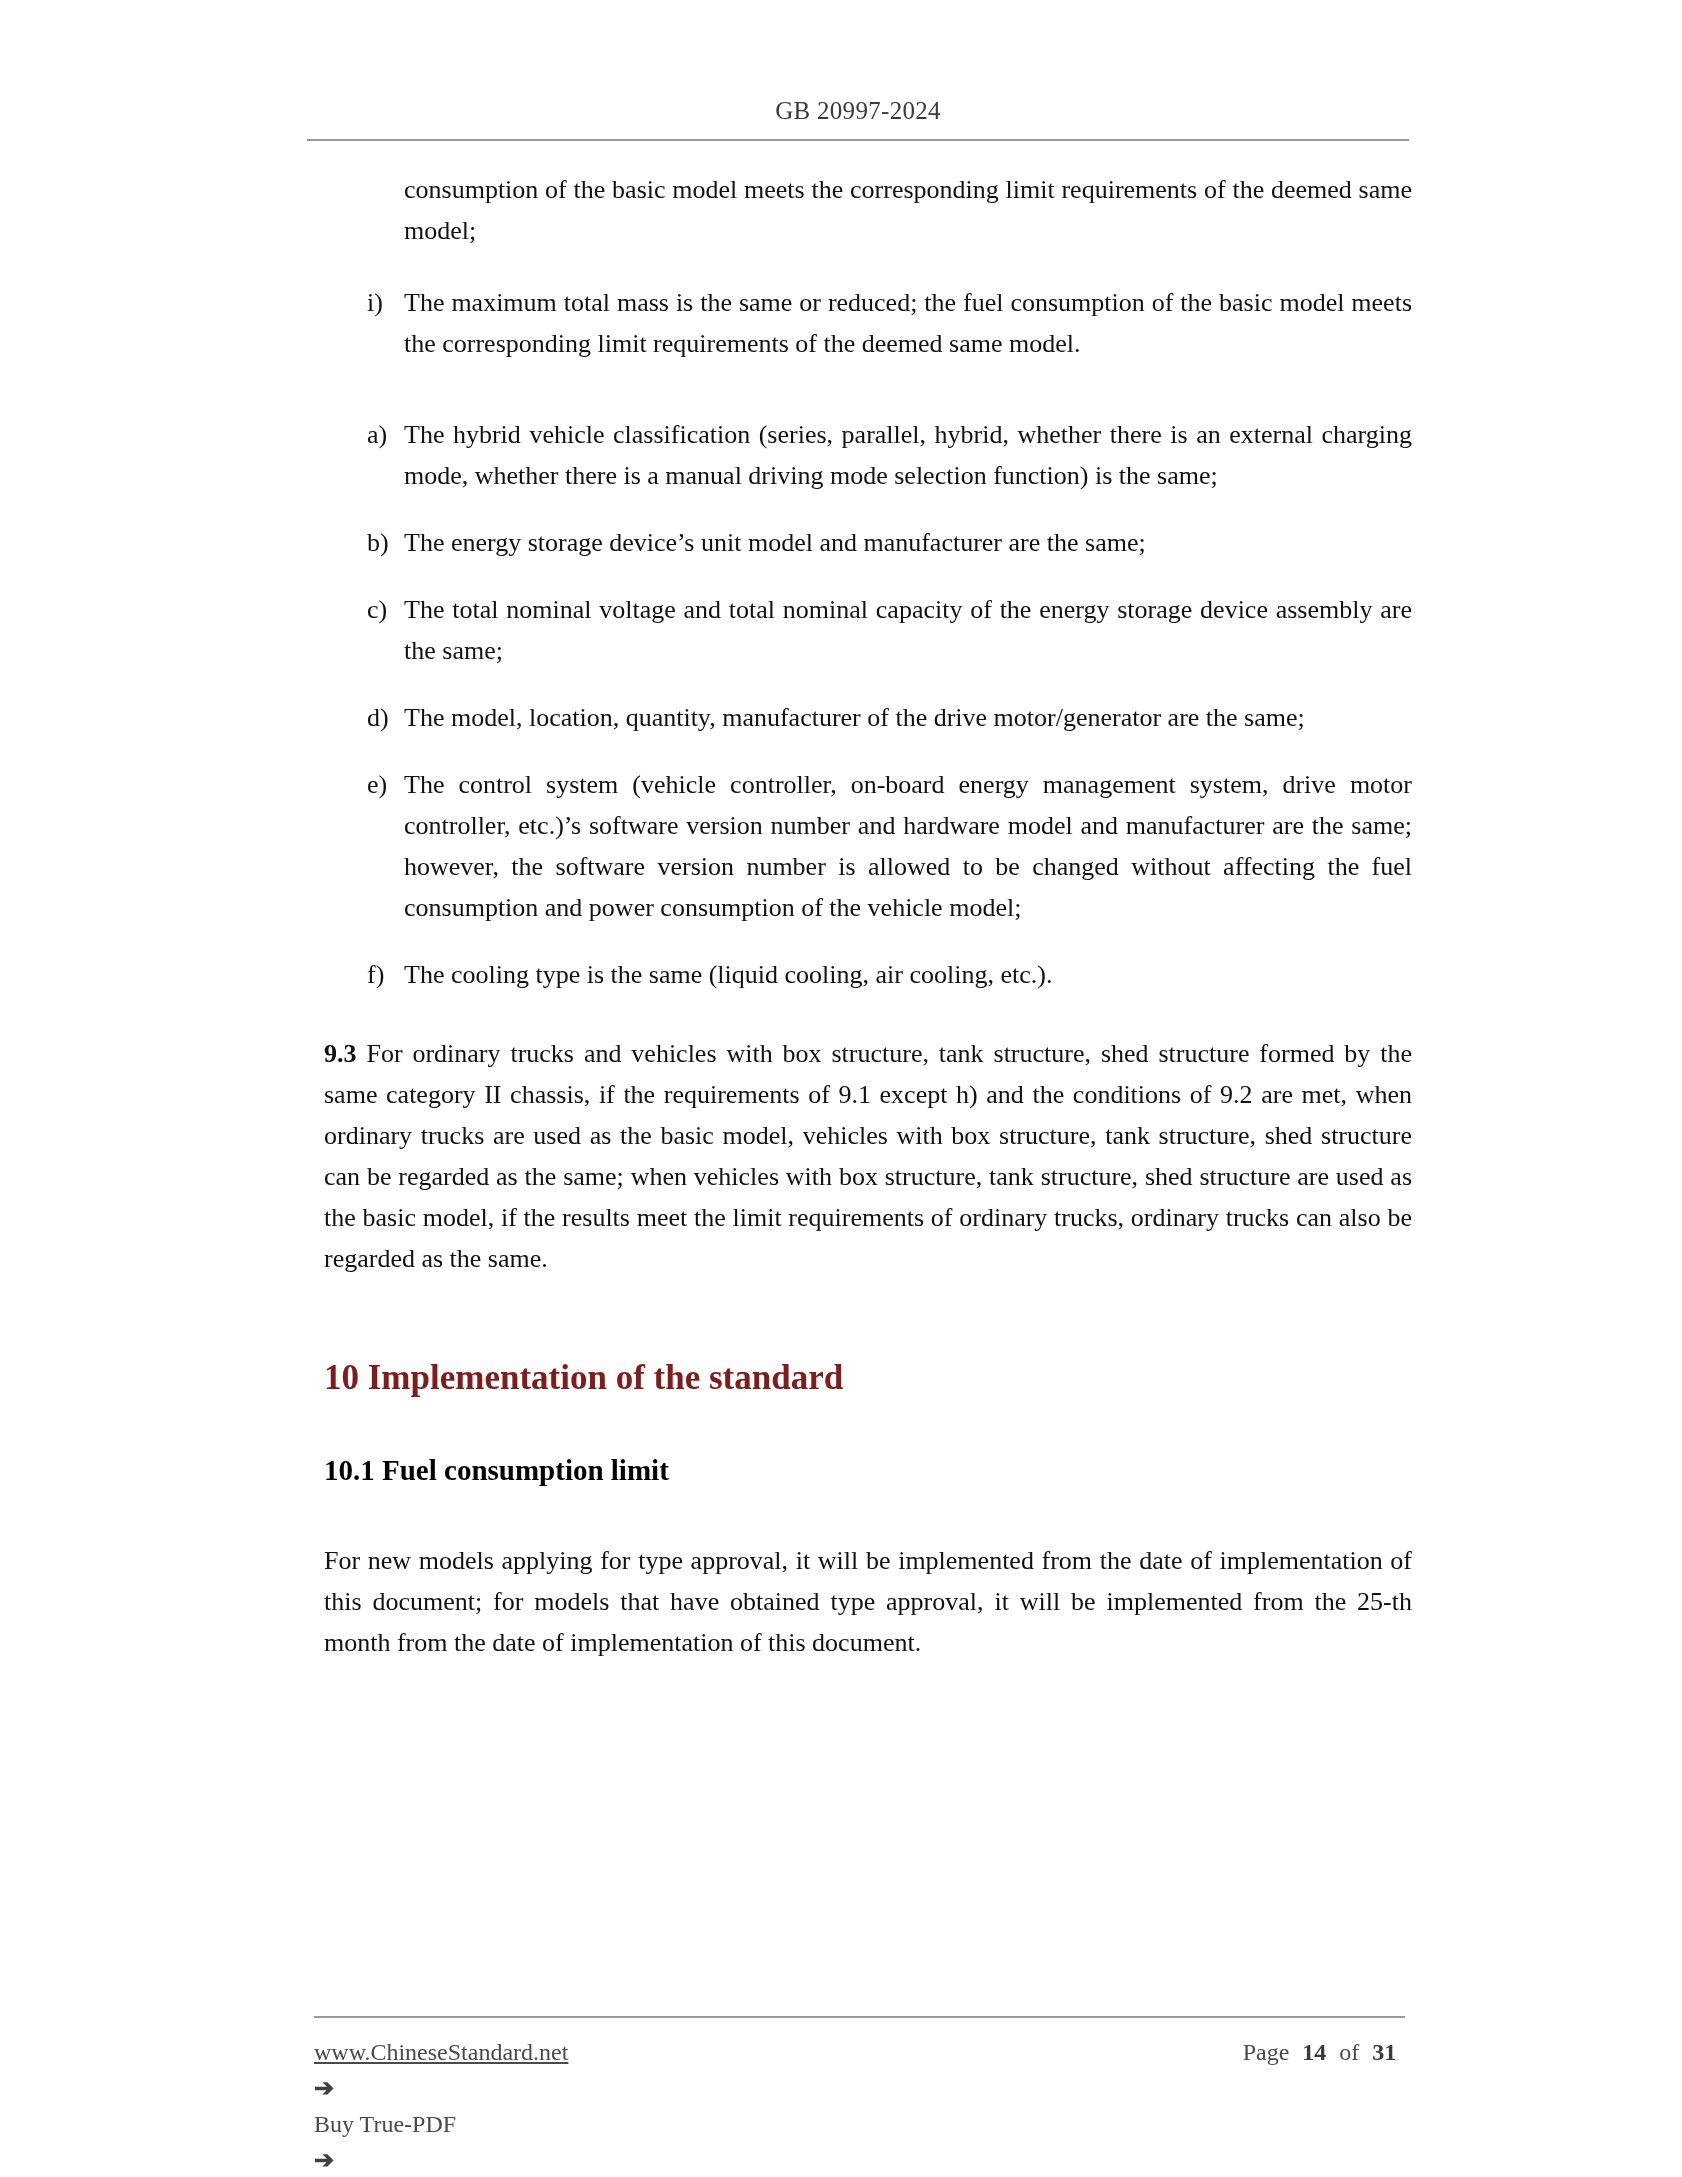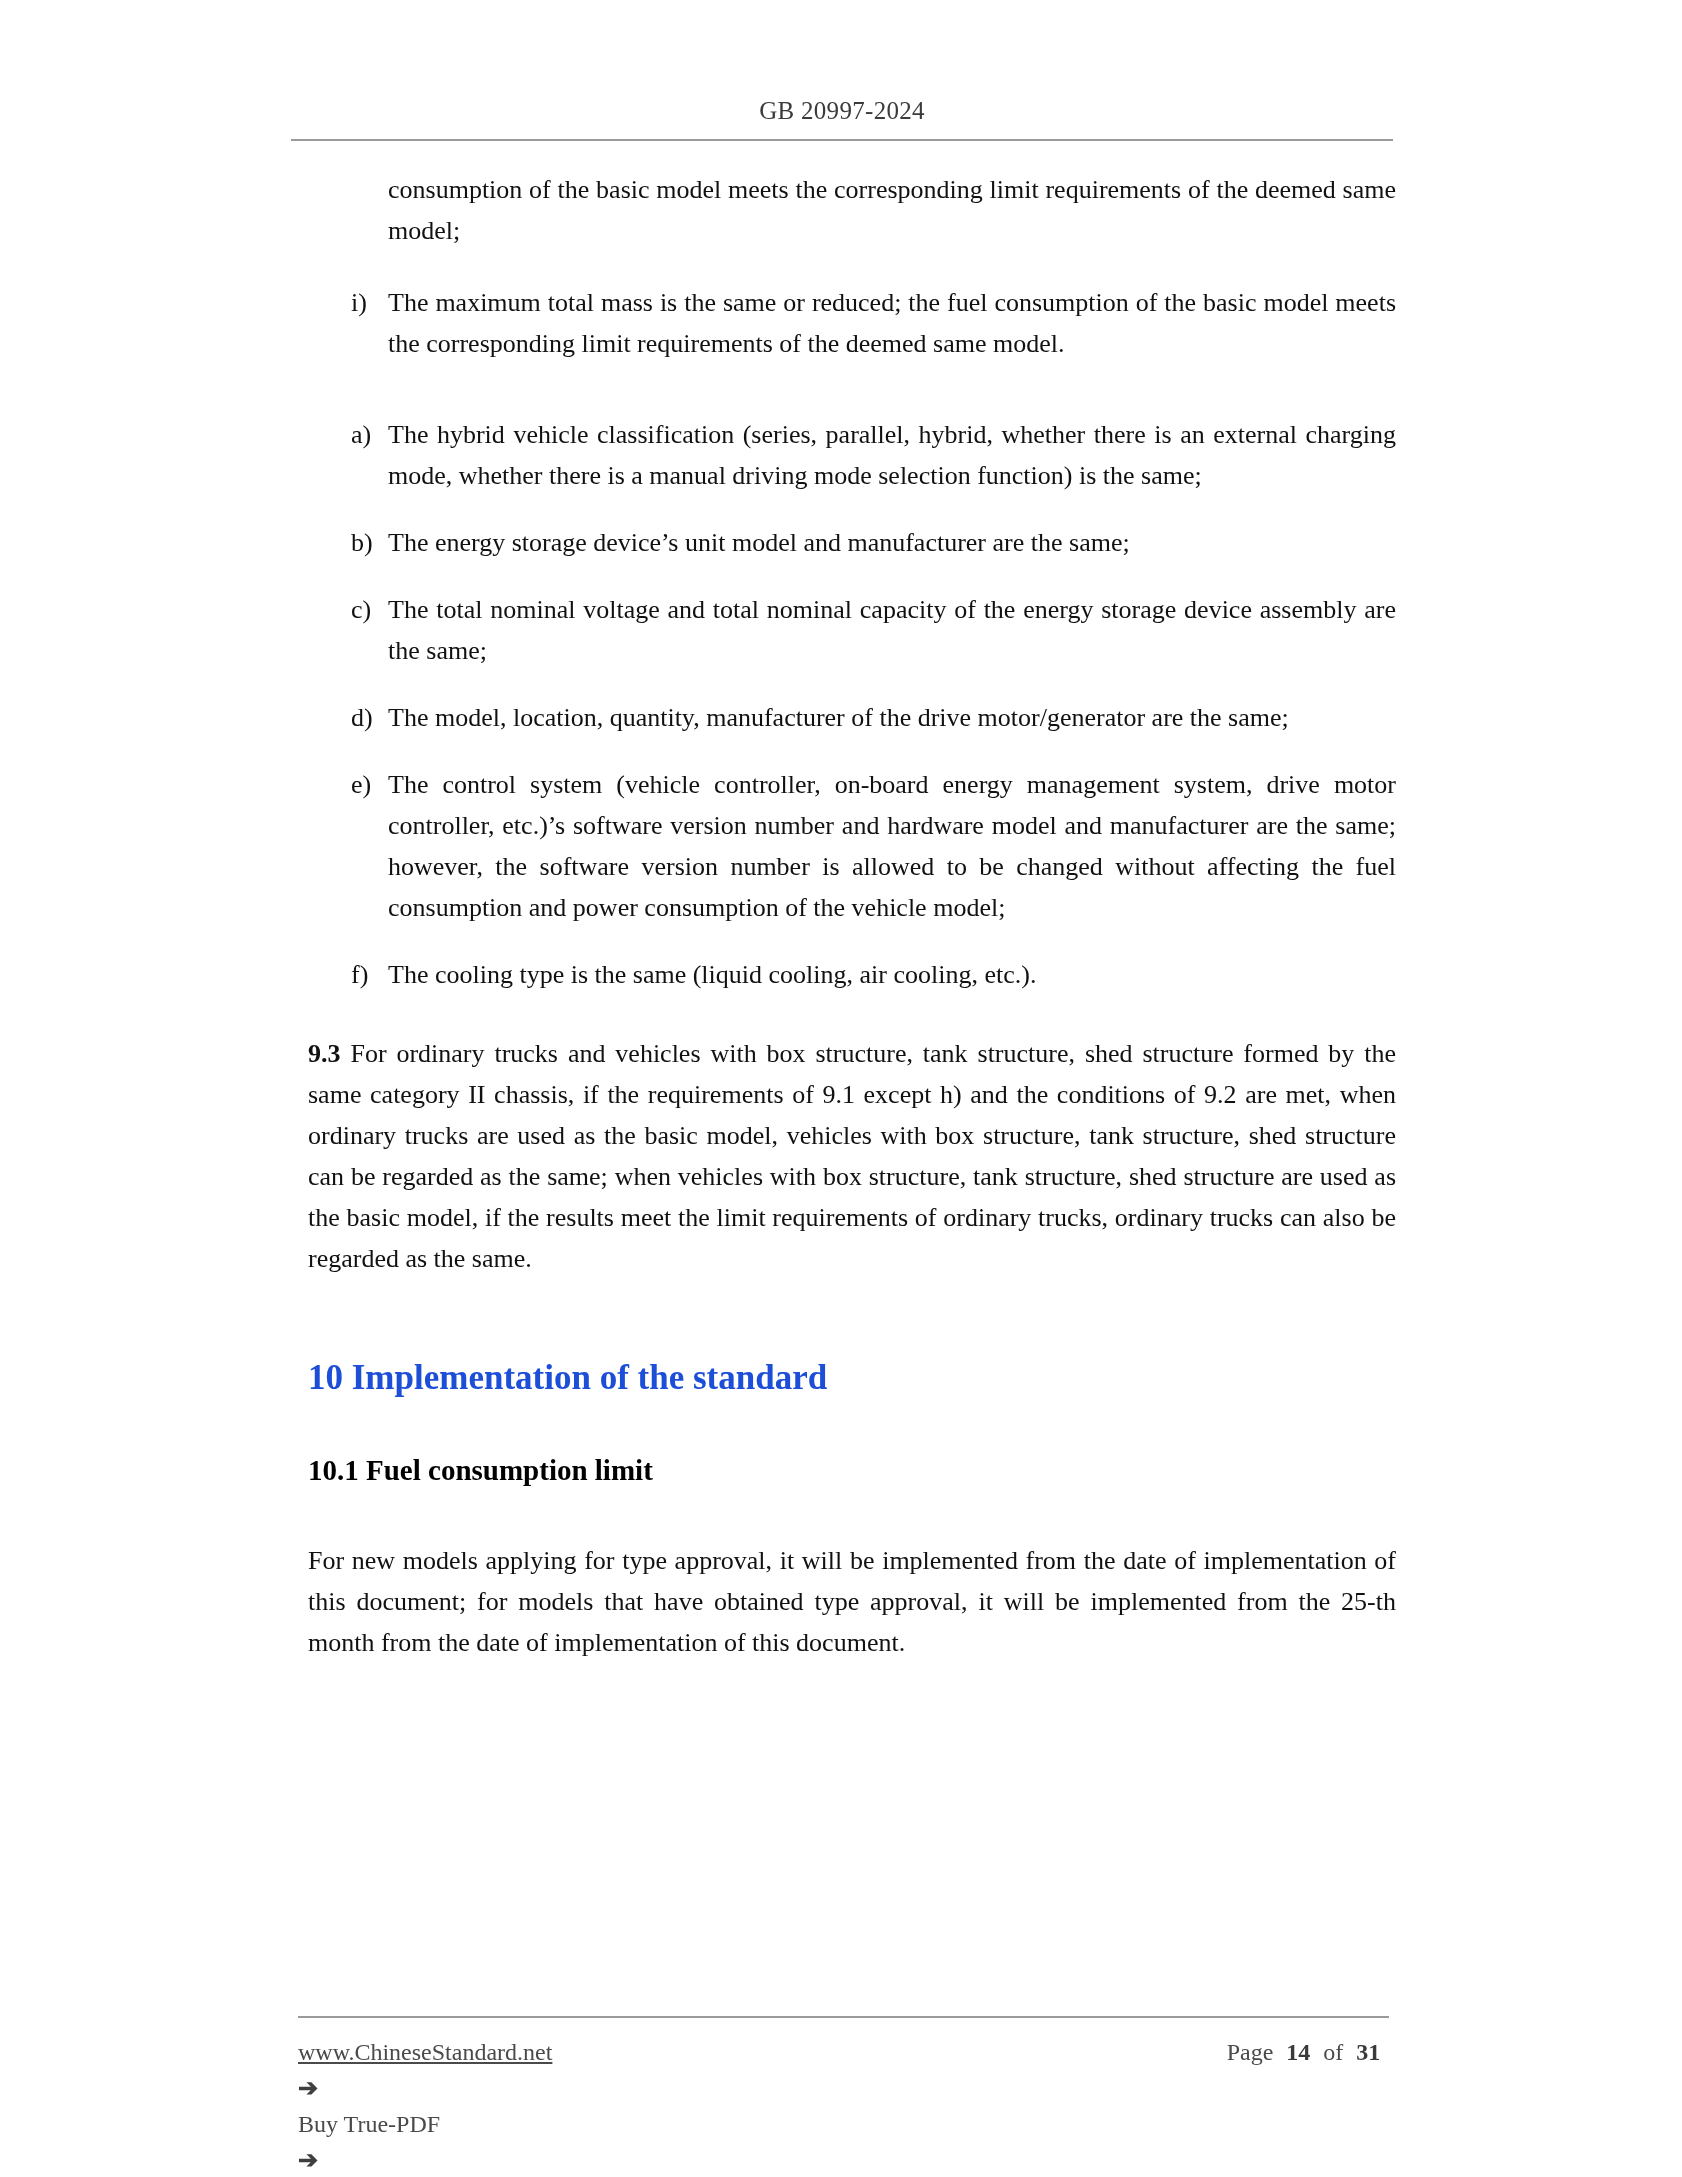--- a/index.html
+++ b/index.html
@@ -11,20 +11,21 @@
     font-family: "Liberation Serif", "DejaVu Serif", serif;
     color: #000000;
   }
   .page {
     position: relative;
     width: 1482px;
     height: 2177px;
     background: #ffffff;
     box-sizing: border-box;
     overflow: hidden;
+    margin-left: 16px;
   }
 
   
   .header {
     position: absolute;
     left: 291px;
     top: 97px;
     width: 1102px;
   }
   .header-title {
@@ -95,21 +96,21 @@
   }
 
   .spacer-sm { height: 12px; }
   .spacer-lg { height: 50px; }
 
   h2.heading {
     font-size: 35px;
     font-weight: bold;
     margin: 0;
     line-height: 45px;
-    color: #1d4ed8;
+    color: #7f1d1d;
   }
   h3.subheading {
     font-size: 29px;
     font-weight: bold;
     margin: 0;
     line-height: 40px;
     color: #000000;
   }
 
   

